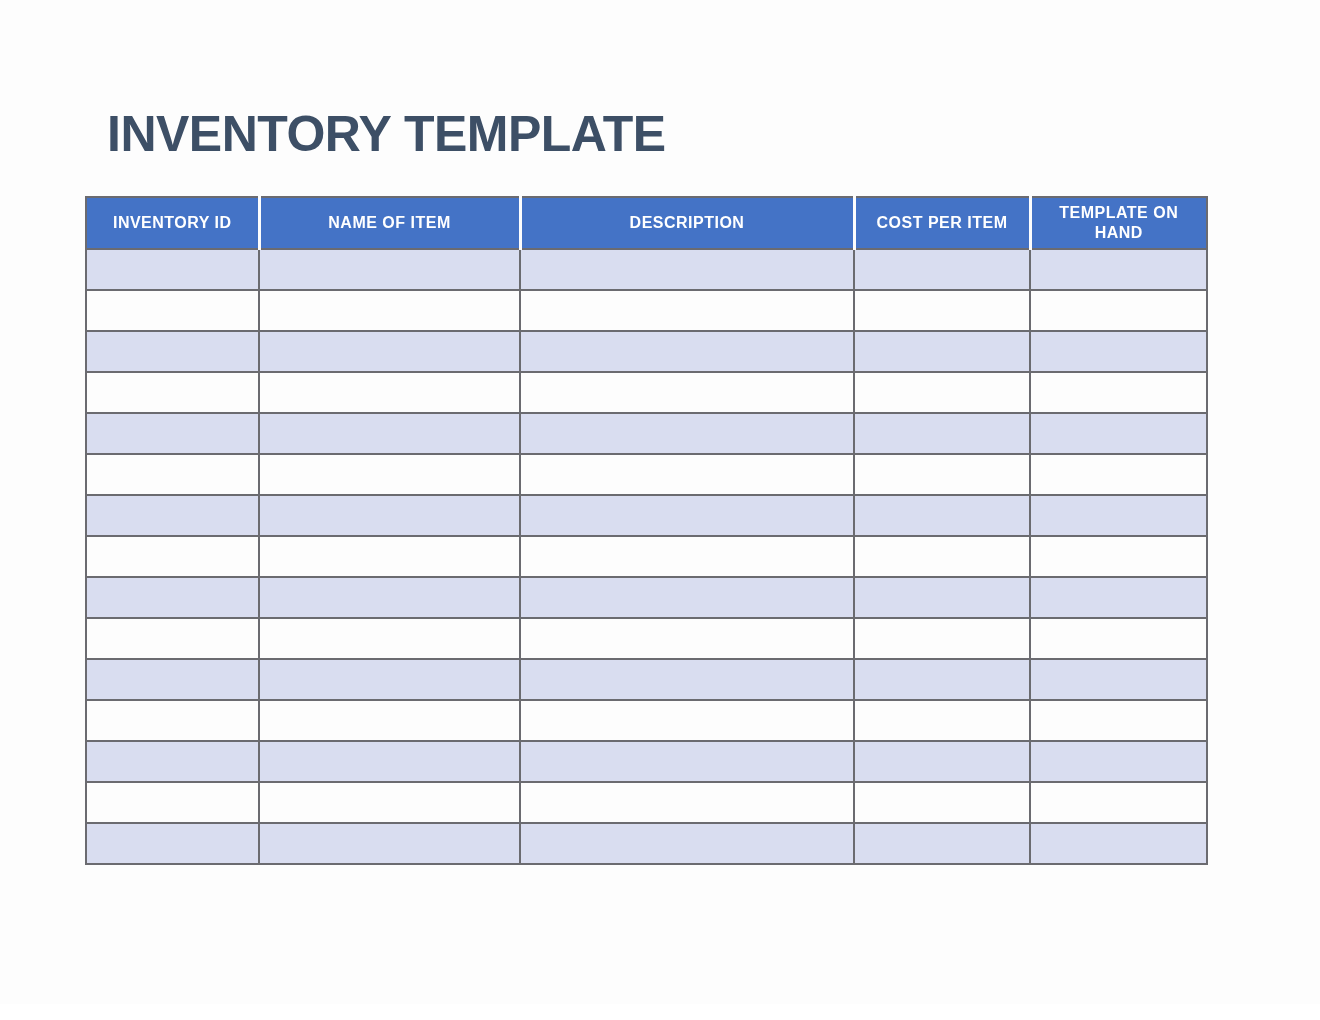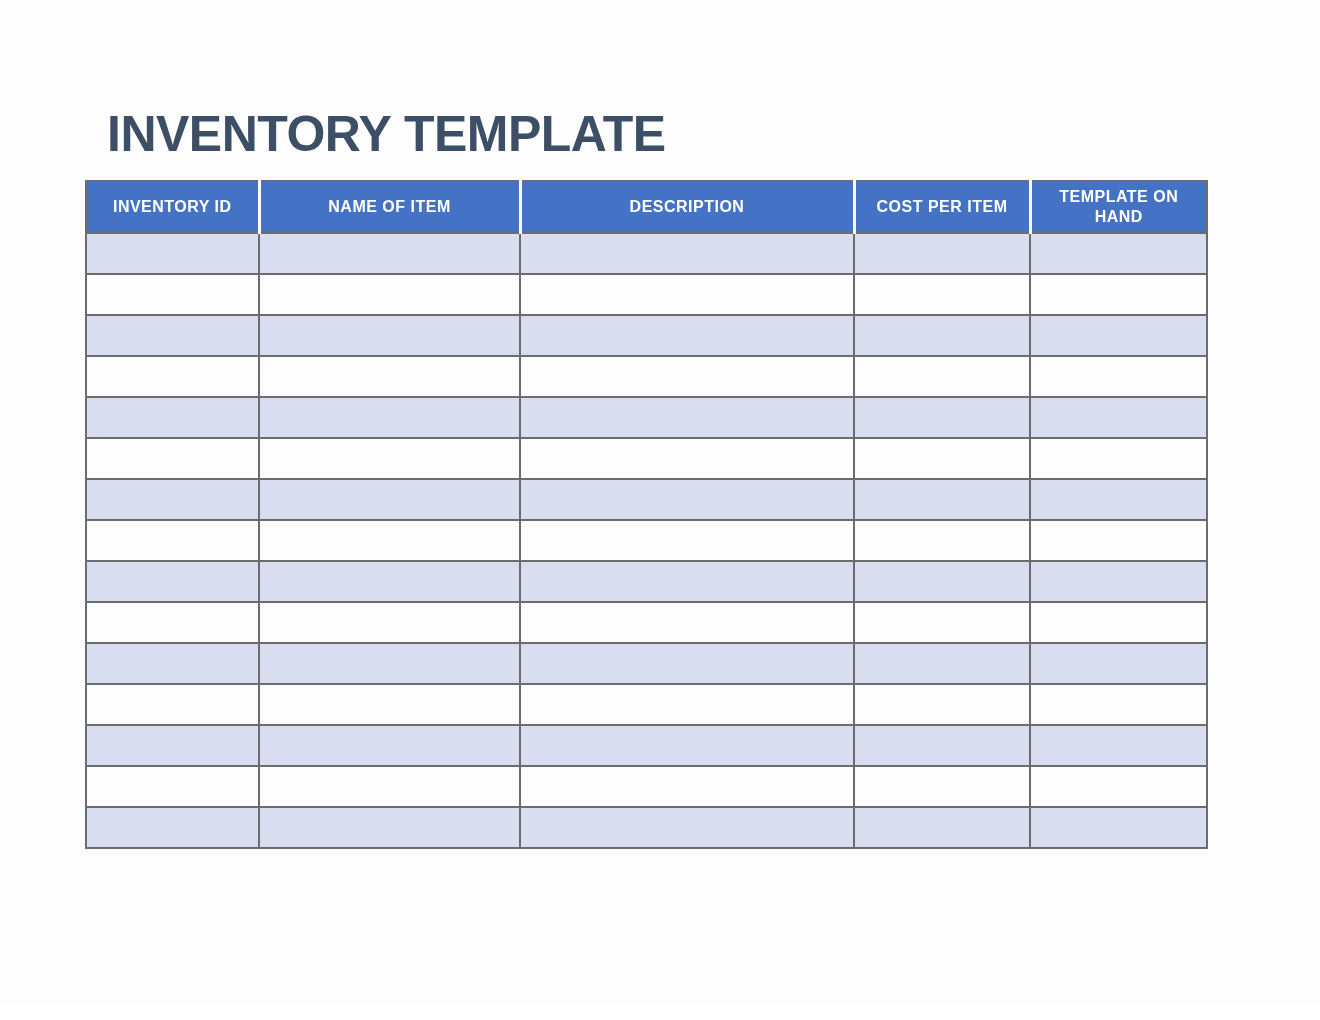--- a/index.html
+++ b/index.html
@@ -30,21 +30,21 @@
     font-size: 50px;
     line-height: 52px;
     font-weight: bold;
     letter-spacing: -0.5px;
     color: var(--title-color);
     white-space: nowrap;
   }
   table.inventory-table {
     position: absolute;
     left: 85px;
-    top: 180px;
+    top: 196px;
     width: 1121px;
     table-layout: fixed;
     border-collapse: collapse;
     border: 2px solid var(--grid-border);
   }
   col.col-1 { width: 173px; }
   col.col-2 { width: 261px; }
   col.col-3 { width: 334px; }
   col.col-4 { width: 176px; }
   col.col-5 { width: 177px; }

